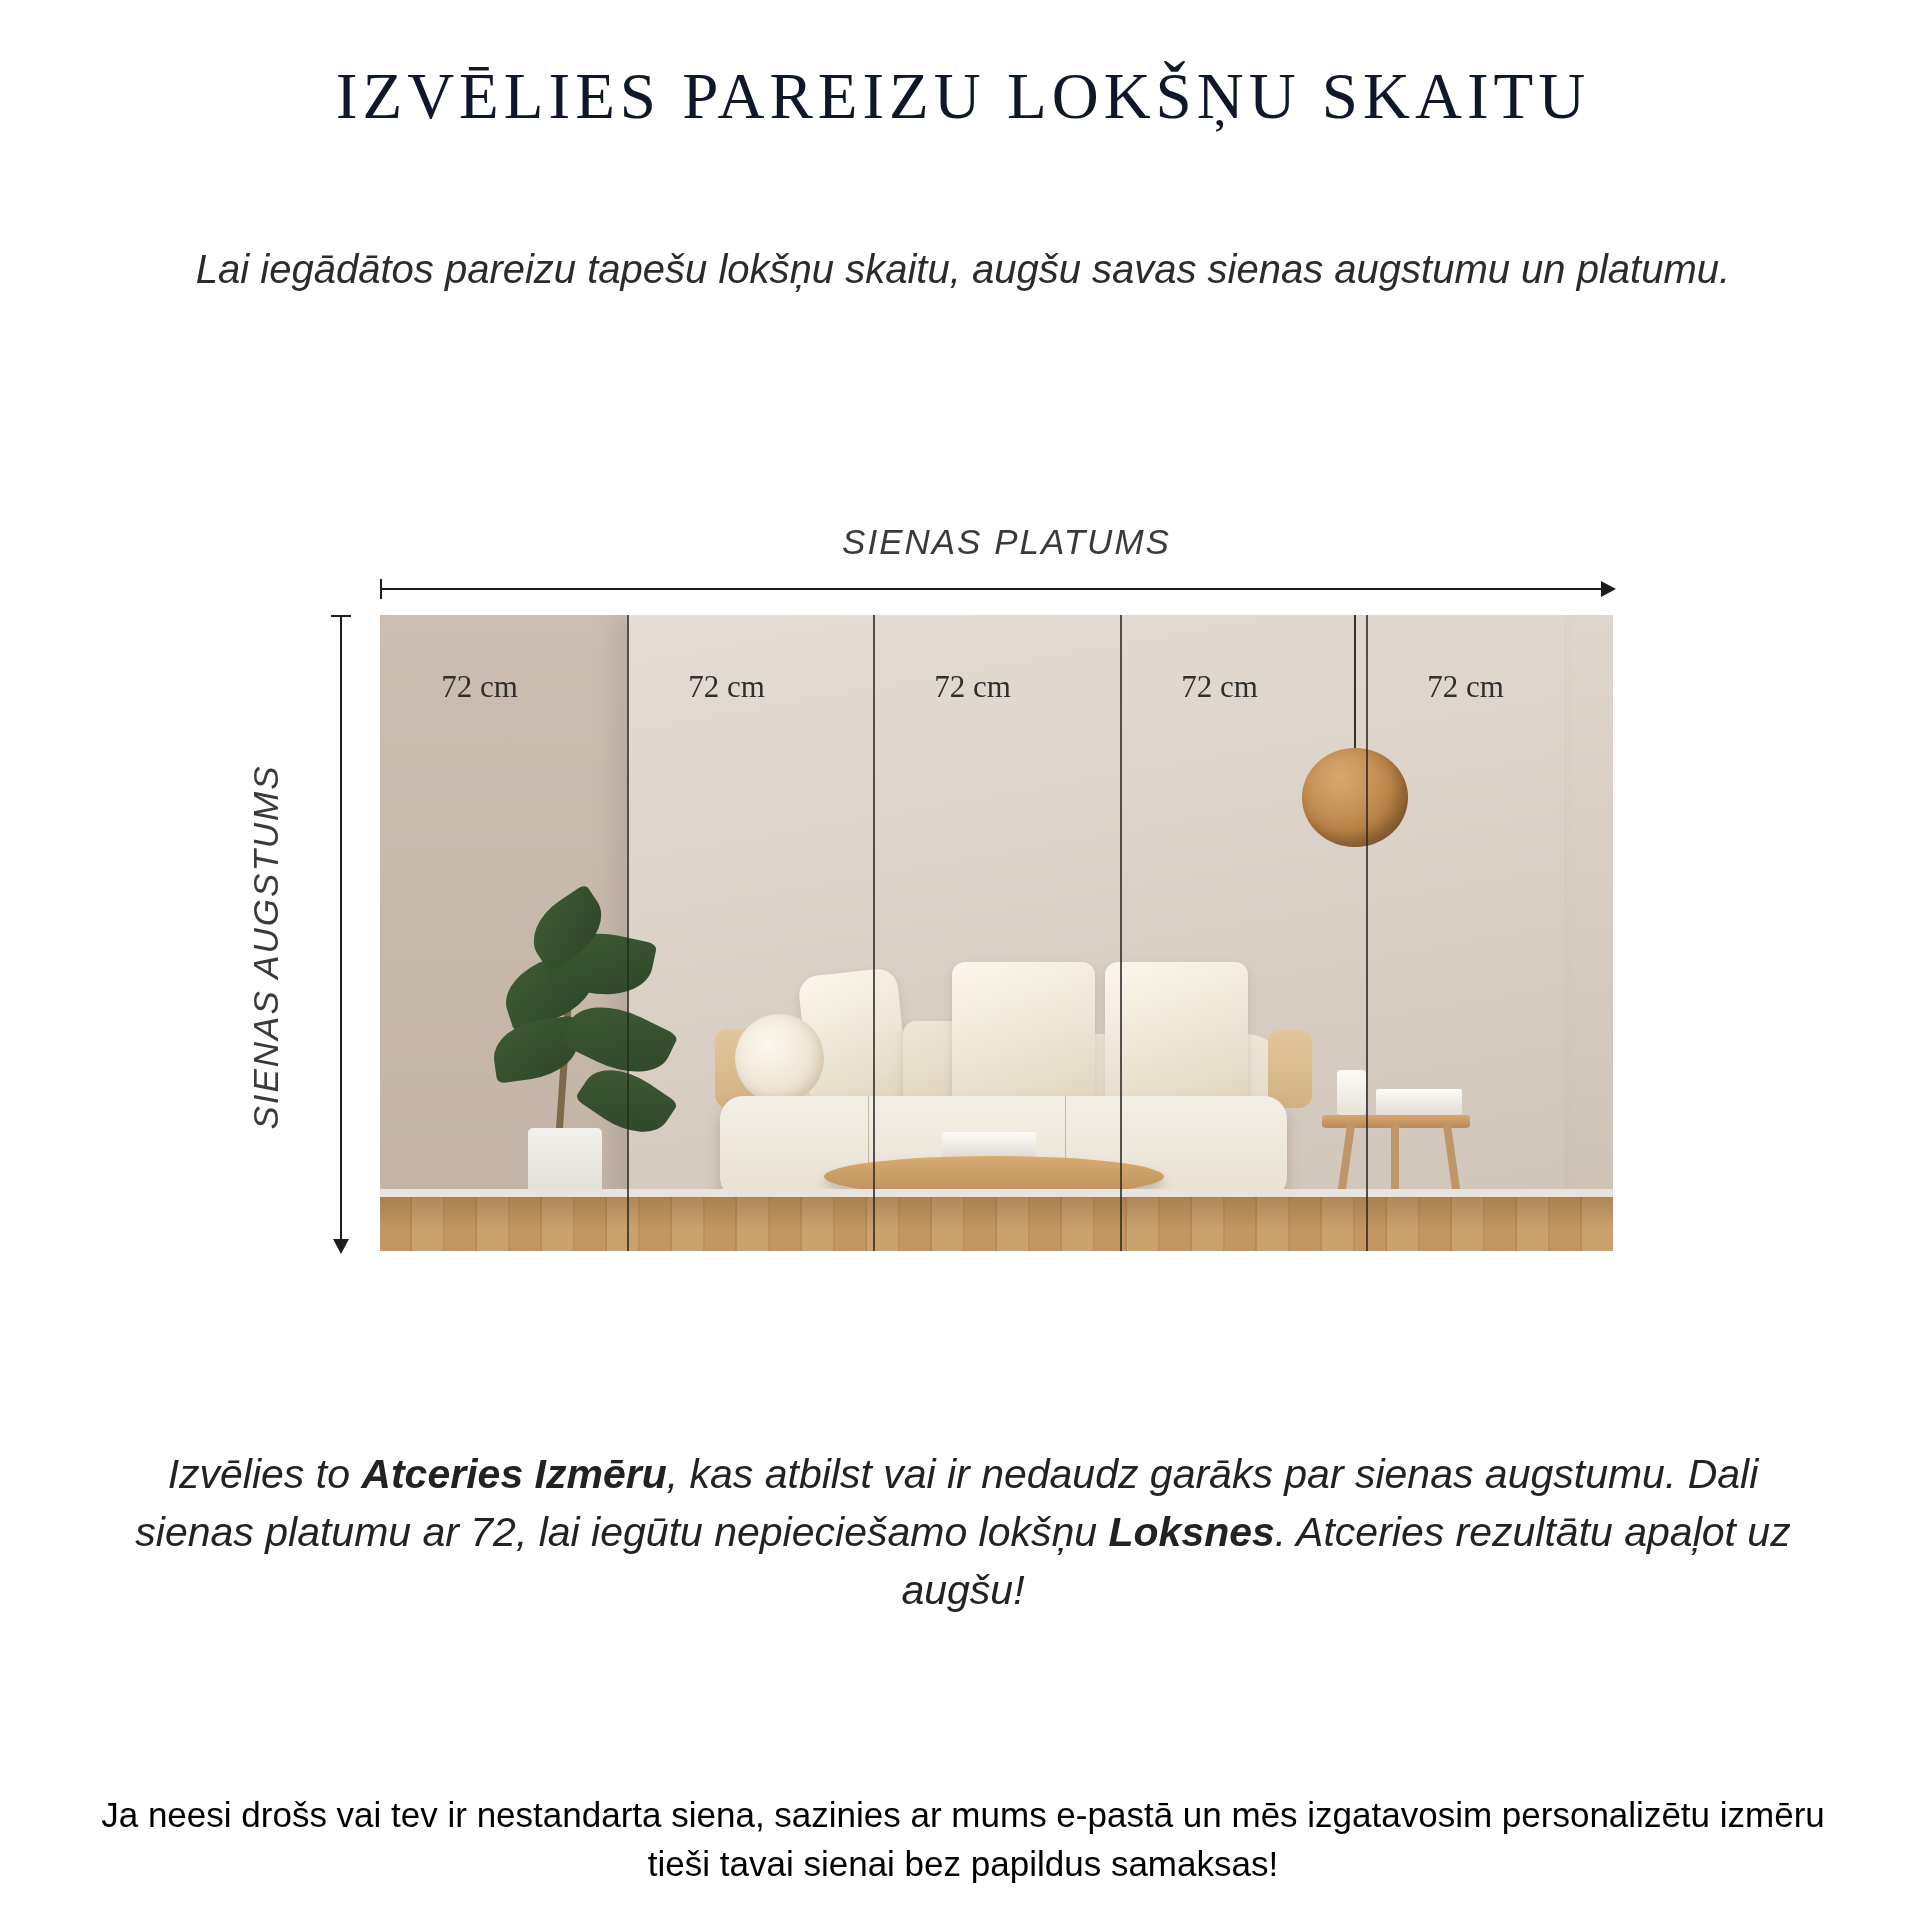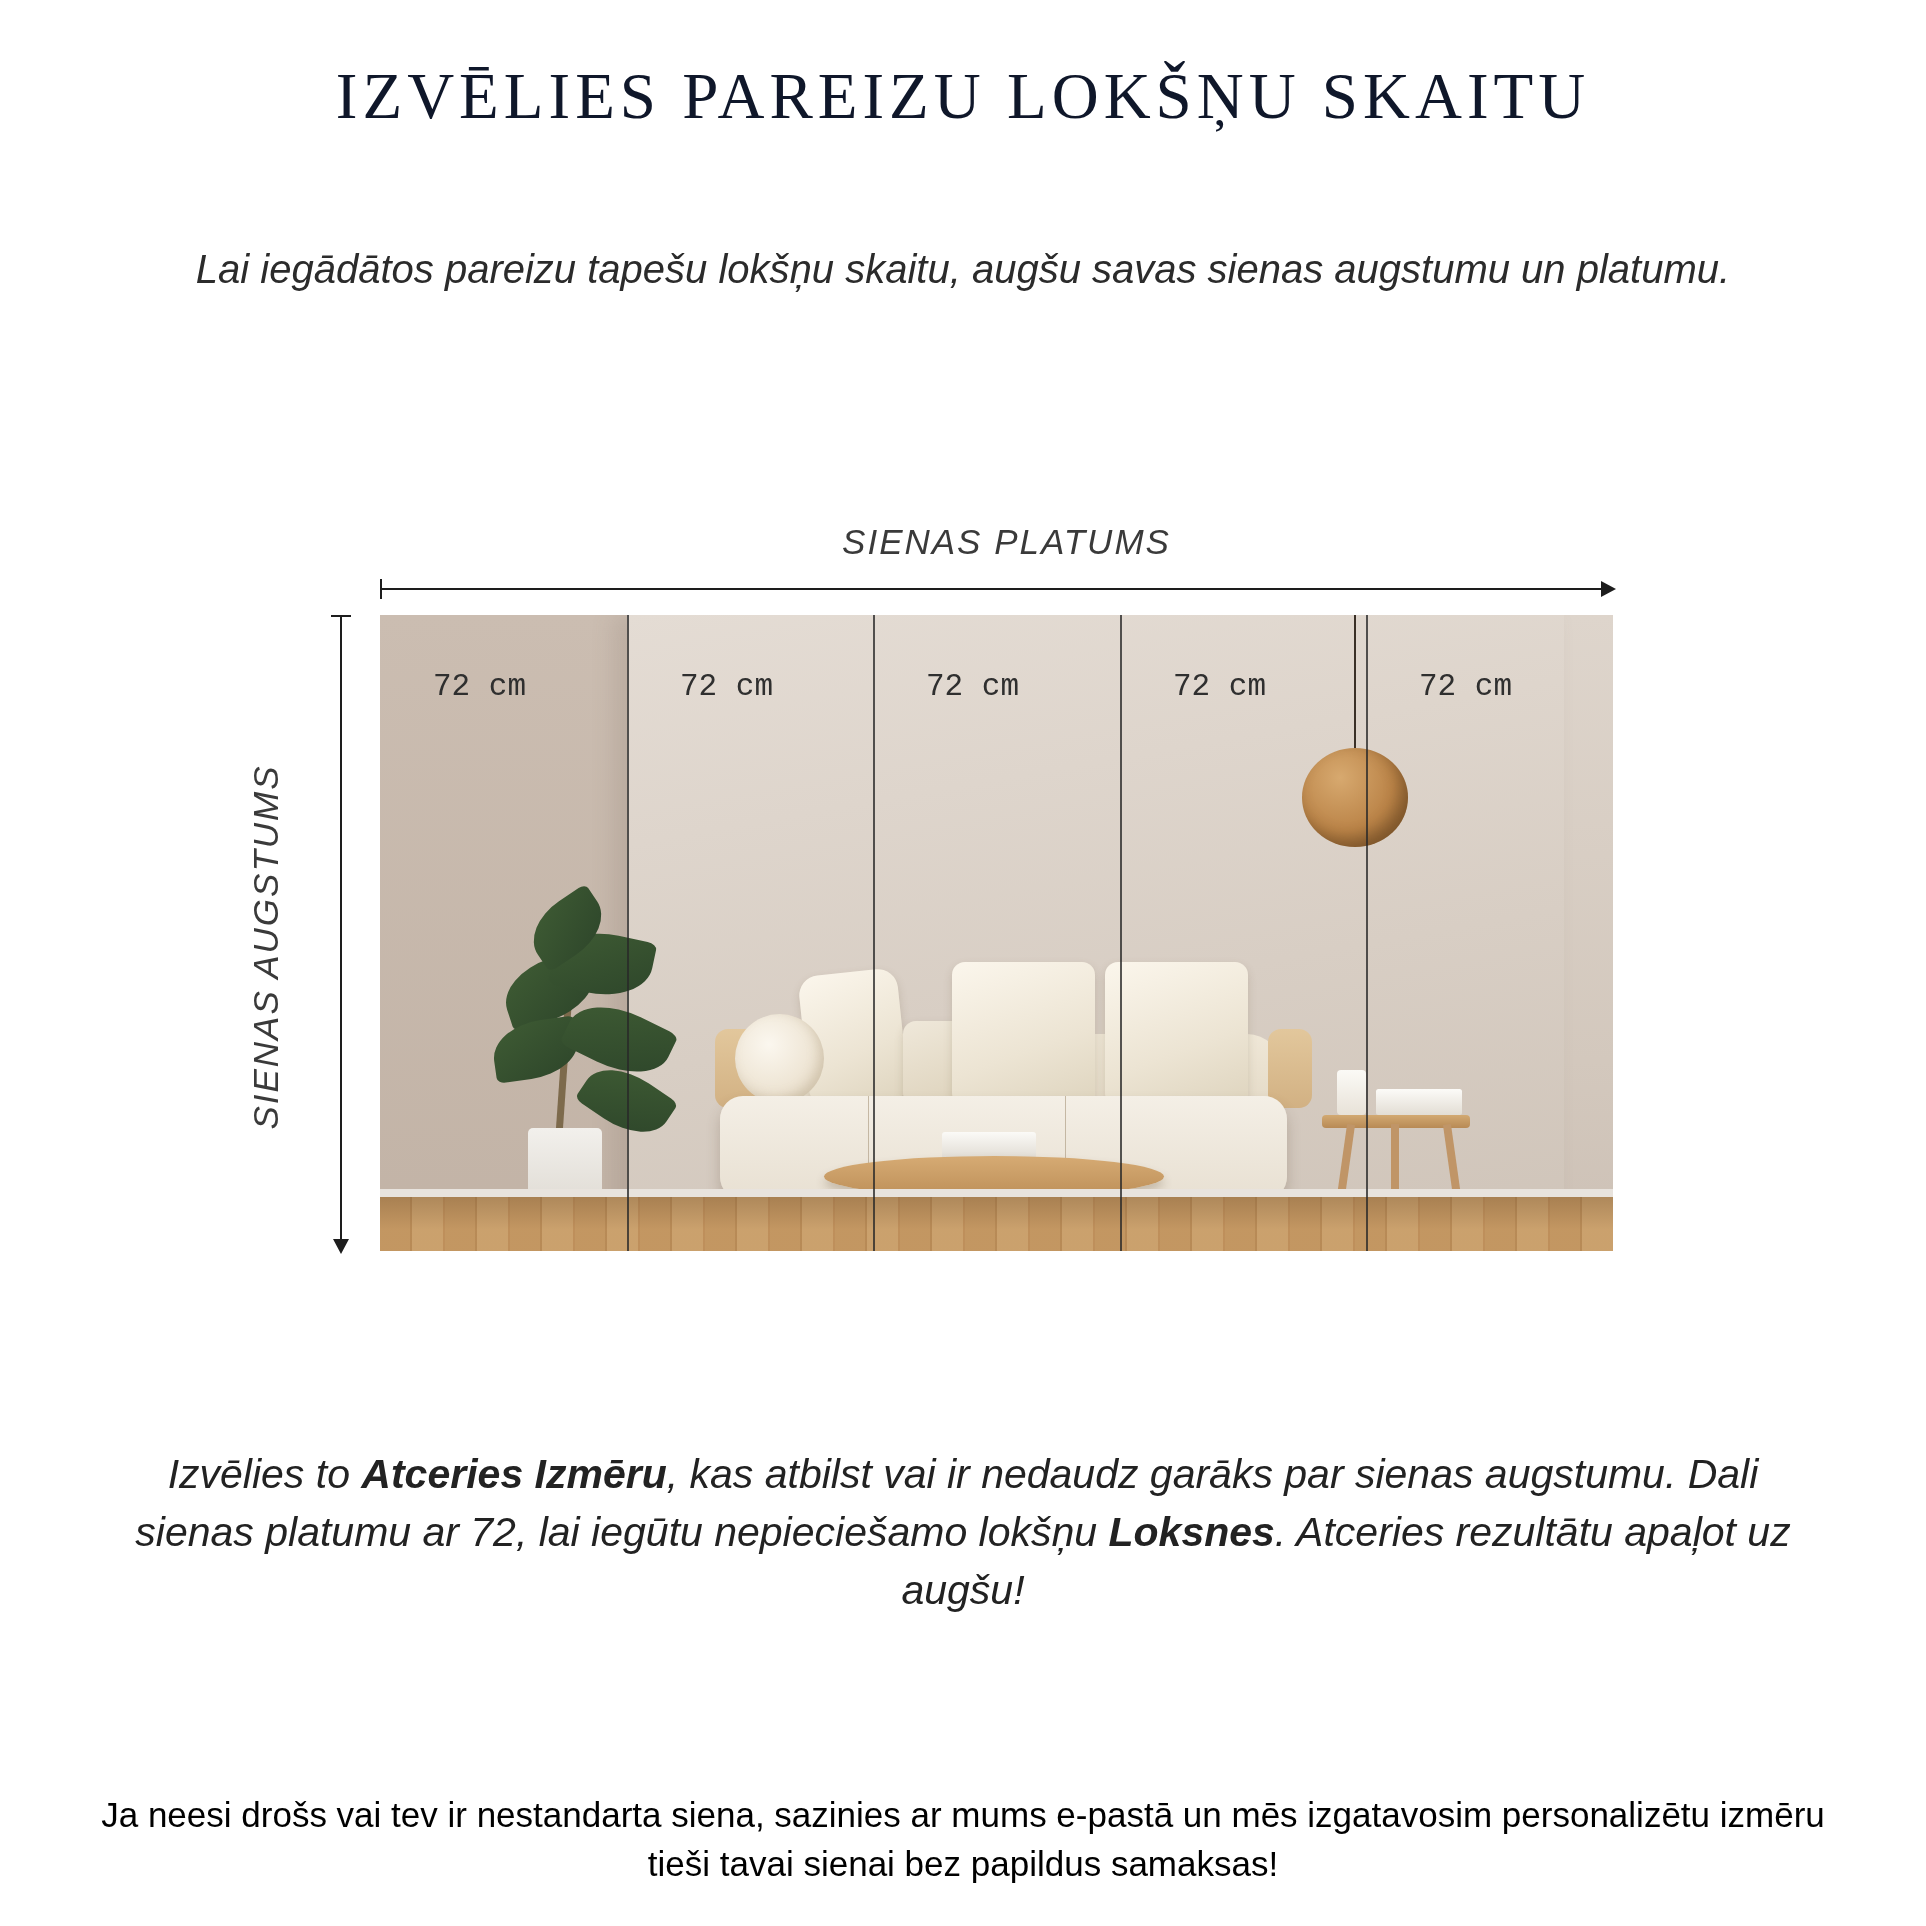--- a/index.html
+++ b/index.html
@@ -347,21 +347,21 @@
     height: 100%;
     background: rgba(40,40,40,0.78);
   }
   .sheet-label {
     position: absolute;
     top: 54px;
     font-size: 31px;
     color: #2f2f2f;
     text-align: center;
     width: 199px;
-    font-family: Liberation Mono, monospace;
+    font-family: Liberation Serif, serif;
   }
 
   
   .body-text {
     position: absolute;
     top: 1445px;
     left: 50%;
     transform: translateX(-50%);
     width: 1701px;
     text-align: center;

